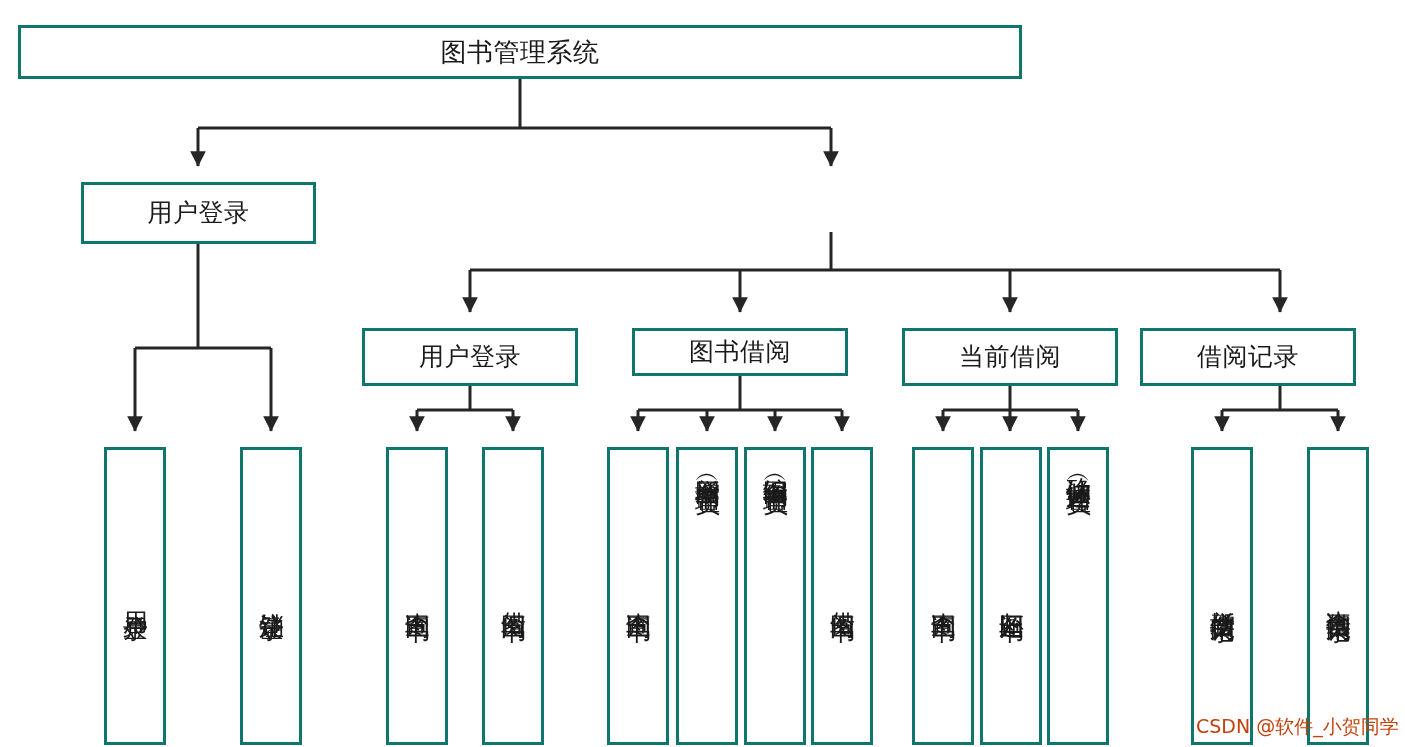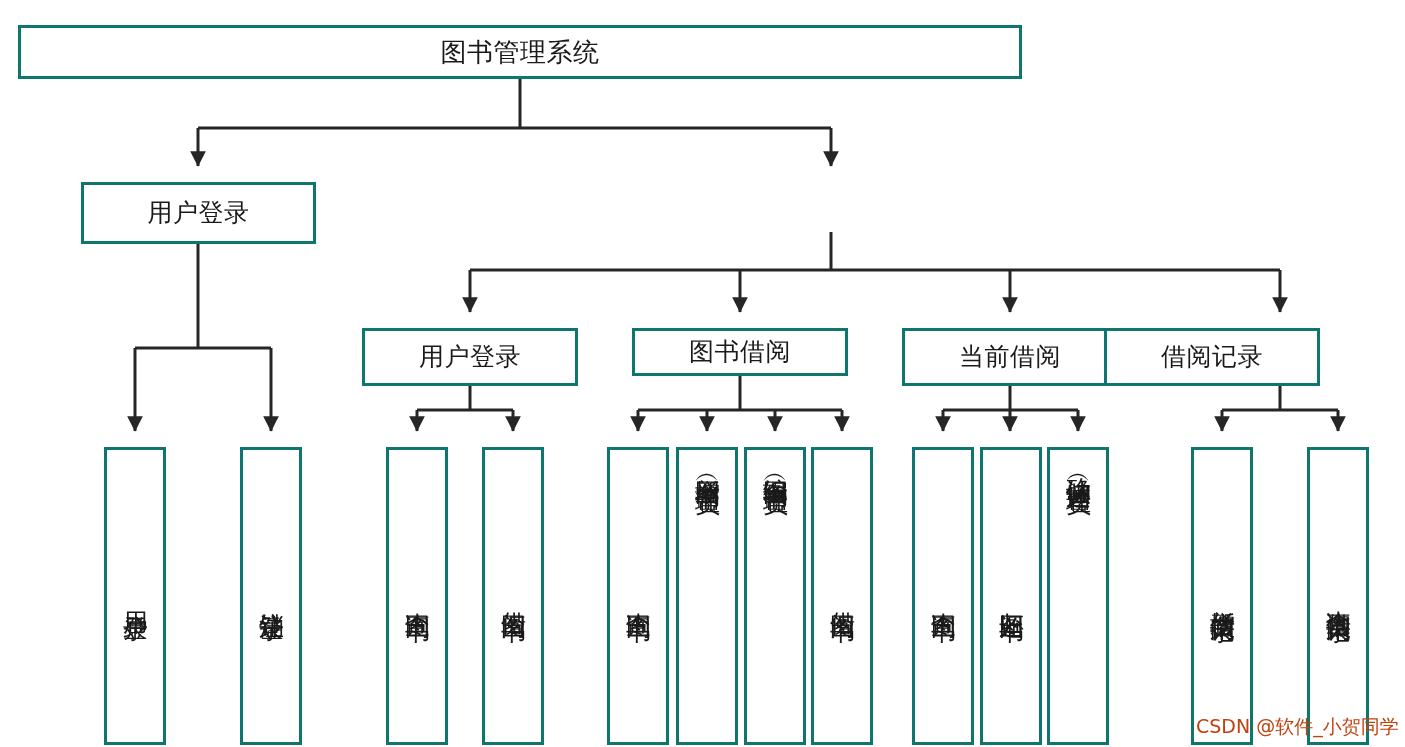--- a/index.html
+++ b/index.html
@@ -145,21 +145,21 @@
 
   <div class="node horiz" style="left:362px; top:316px; width:216px; height:58px;">
     <span class="label">用户登录</span>
   </div>
   <div class="node horiz" style="left:632px; top:316px; width:216px; height:48px;">
     <span class="label">图书借阅</span>
   </div>
   <div class="node horiz" style="left:902px; top:316px; width:216px; height:58px;">
     <span class="label">当前借阅</span>
   </div>
-  <div class="node horiz" style="left:1104px; top:316px; width:216px; height:58px;">
+  <div class="node horiz" style="left:1140px; top:316px; width:216px; height:58px;">
     <span class="label">借阅记录</span>
   </div>
 
   <div class="node vert centered" style="left:104px; top:435px; width:62px; height:298px;">
     <span class="label">用户登录</span>
   </div>
   <div class="node vert centered" style="left:240px; top:435px; width:62px; height:298px;">
     <span class="label">注销登录</span>
   </div>
 

